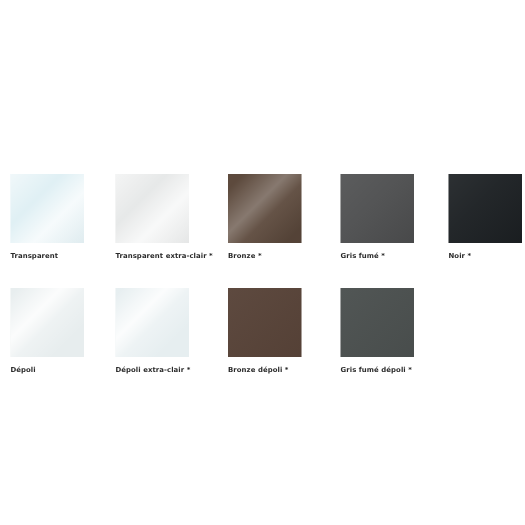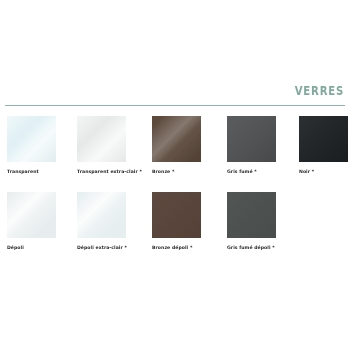--- a/index.html
+++ b/index.html
@@ -93,24 +93,20 @@
     line-height: 7px;
     white-space: nowrap;
     letter-spacing: 0.05px;
   }
 </style>
 </head>
 <body>
 
 <div class="page">
 
-  <div class="section-header">
-    <div class="section-title">VERRES</div>
-    <div class="section-rule"></div>
-  </div>
 
   <div class="grid">
     <div class="row">
         <div class="cell" style="left: 7px;">
           <div class="swatch" style="background: rgb(220, 238, 243);">
             <div class="sheen" style="background: linear-gradient(135deg, rgba(255, 255, 255, 0.7) 8%, rgba(255, 255, 255, 0.1) 40%, rgba(255, 255, 255, 0.75) 60%, rgba(0, 0, 0, 0.043) 100%);"></div>
           </div>
           <div class="label">Transparent</div>
         </div>
         <div class="cell" style="left: 77px;">

